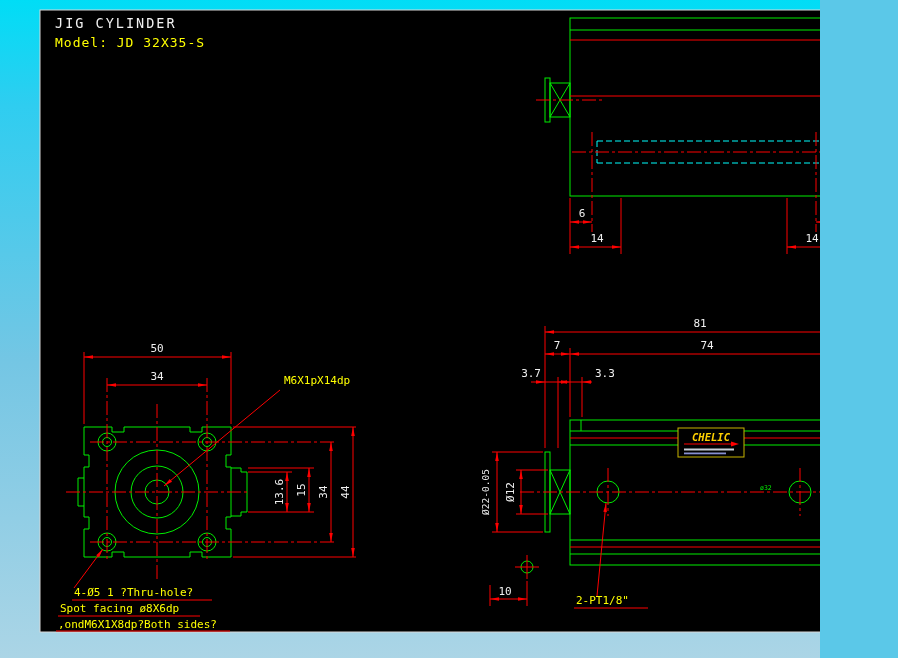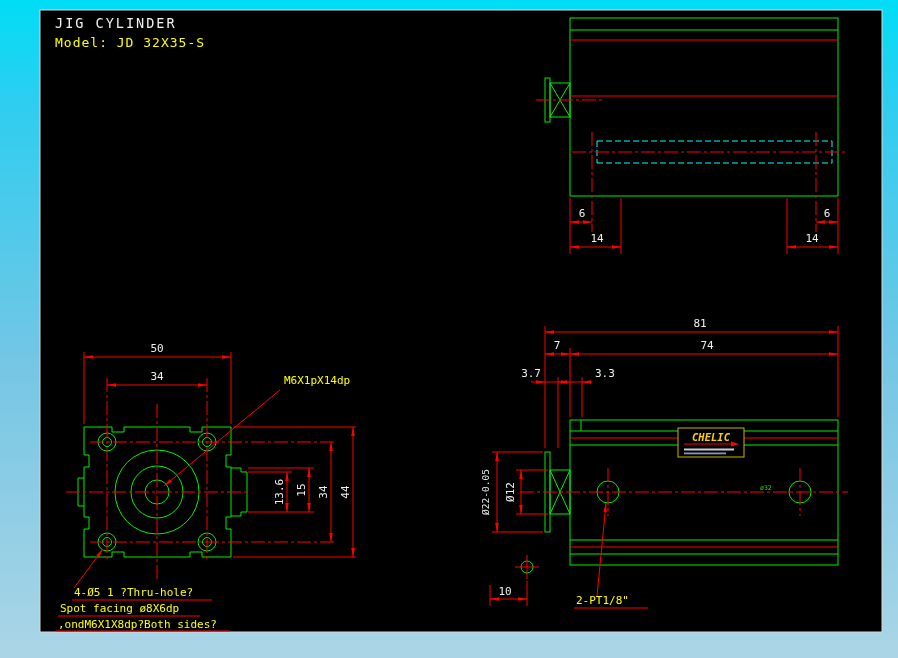--- a/index.html
+++ b/index.html
@@ -1,16 +1,16 @@
 <!DOCTYPE html>
 <html><head>
 <meta charset="utf-8">
 <style>
   html,body{margin:0;padding:0;background:#5bc8e8;}
-  .stage{position:relative;width:898px;height:658px;overflow:hidden;
+  .stage{position:relative;width:820px;height:658px;overflow:hidden;
          background:linear-gradient(180deg,#00ddf6 0%,#2fcdf0 16%,#74c6e4 55%,#abd5e6 100%);}
   svg{position:absolute;left:0;top:0;}
   text{font-family:"DejaVu Sans Mono","Liberation Mono",monospace;}
   .g{stroke:#00ee00;fill:none;stroke-width:1;}
   .r{stroke:#ff0000;fill:none;stroke-width:1;}
   .cl{stroke:#ff0000;fill:none;stroke-width:1;stroke-dasharray:14 3 3 3;}
   .c{stroke:#00ffff;fill:none;stroke-width:1;stroke-dasharray:6 3;}
   .dt{fill:#f0f0f0;font-size:11px;text-anchor:middle;}
   .dts{fill:#f0f0f0;font-size:9.5px;text-anchor:middle;}
   .yt{fill:#ffff00;font-size:11px;text-anchor:start;}

